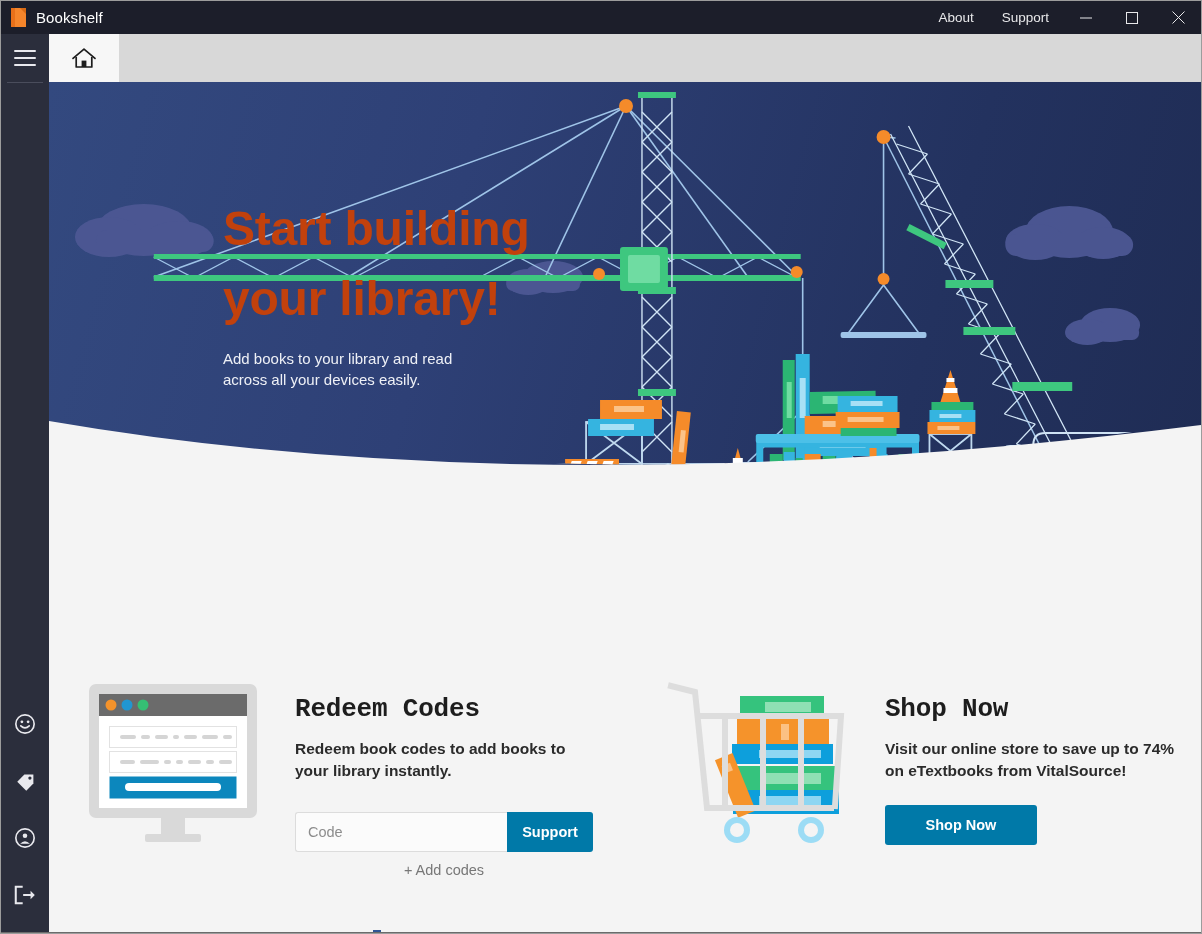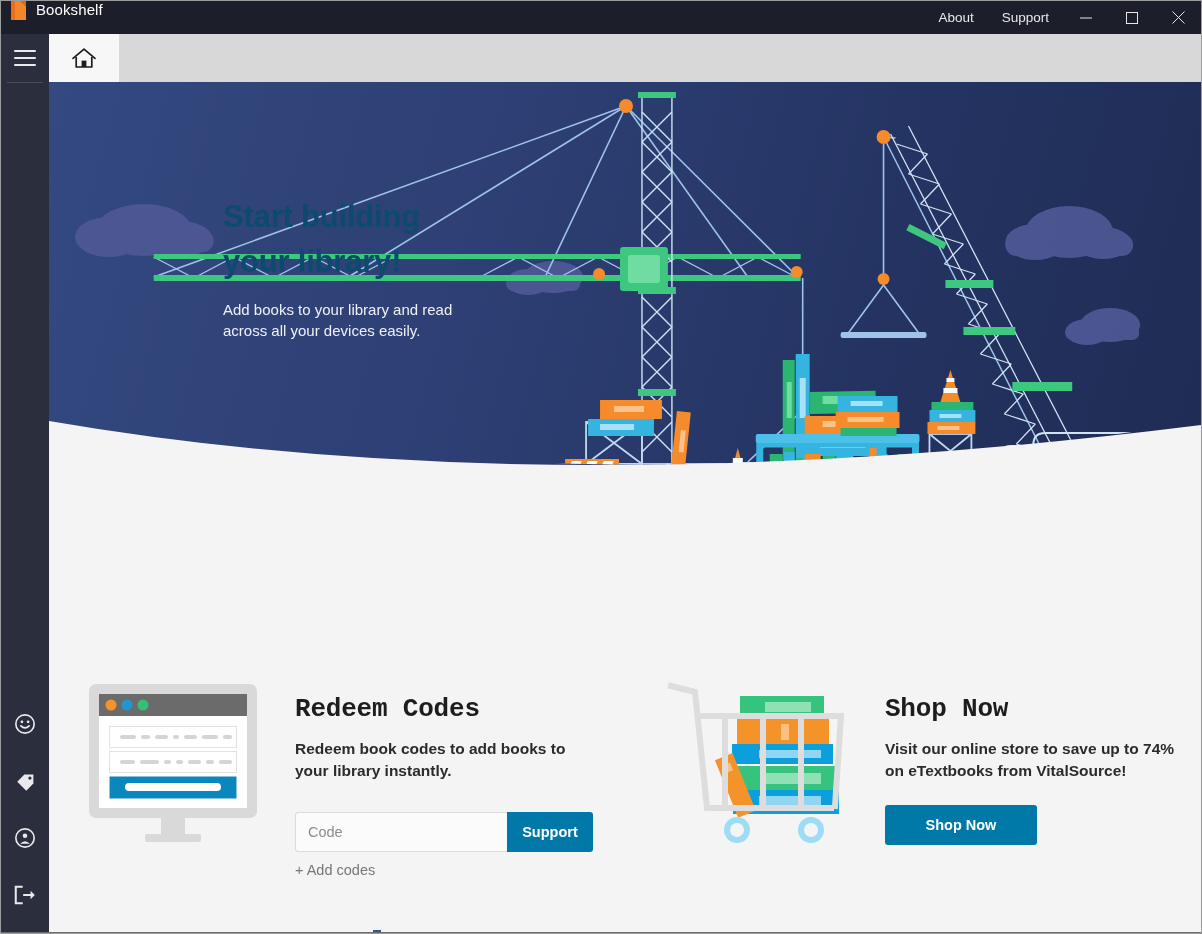--- a/index.html
+++ b/index.html
@@ -15,21 +15,21 @@
     width: 1202px; height: 934px;
     background: #f4f4f4;
     border: 1px solid #9c9c9c;
     overflow: hidden;
   }
 
   
   .titlebar {
     position: absolute; top: 0; left: 0; right: 0; height: 33px;
     background: #1c1e2a;
-    display: flex; align-items: flex-start;
+    display: flex; align-items: center;
     color: #ffffff;
   }
   .tb-logo { margin-left: 10px; width: 15px; height: 19px; position: relative; display:block; }
   .tb-logo .bk-spine { position:absolute; left:0; top:0; width:4px; height:19px; background:#e8701a; }
   .tb-logo .bk-face  { position:absolute; left:4px; top:0; width:11px; height:19px; background:#f5852b; }
   .tb-logo .bk-fold  { position:absolute; right:0; top:0; width:0; height:0;
                        border-top:6px solid #d96a14; border-left:6px solid transparent; }
   .tb-title {
     margin-left: 10px; font-size: 15px; color: #ffffff; letter-spacing: .1px;
   }
@@ -93,21 +93,21 @@
   .hero-bg {
     position: absolute; inset: 0;
     background: linear-gradient(105deg, #33497f 0%, #2e4076 35%, #23325f 75%, #1f2c54 100%);
   }
   .hero-curve { position: absolute; left: 0; bottom: 0; width: 100%; height: 90px; display:block; }
   .hero-art { position: absolute; left: 0; top: 0; width: 100%; height: 100%; display:block; }
   .hero-copy {
     position: absolute; left: 174px; top: 112px; width: 420px; z-index: 5;
   }
   .hero-h1 {
-    font-size: 31px; font-weight: 600; color: #0c4a6e; line-height: 1.46; letter-spacing: -.2px;
+    font-size: 48px; font-weight: 600; color: #c2410c; line-height: 1.46; letter-spacing: -.2px;
   }
   .hero-sub {
     margin-top: 14px; font-size: 15px; color: #eef0f6; line-height: 1.42; max-width: 250px;
   }
 
   
   .promos {
     position: absolute; left: 0; right: 0; top: 596px;
     display: flex;
   }
@@ -131,21 +131,21 @@
     padding: 0 12px; font-size: 14.5px; color: #3a3a3a;
     font-family: "Liberation Sans", sans-serif; outline: none;
   }
   .code-input::placeholder { color: #8c8c8c; }
   .btn-redeem {
     width: 102px; height: 40px; border: none; border-radius: 0 3px 3px 0;
     background: #0079a8; color: #fff; font-size: 14.5px; font-weight: bold;
     font-family: "Liberation Sans", sans-serif; cursor: pointer;
   }
   .add-codes {
-    margin-top: 10px; width: 298px; text-align: left;
+    margin-top: 10px; width: 298px; text-align: center;
     font-size: 14.5px; color: #777777; cursor: pointer;
   }
   .btn-shop {
     margin-top: 22px; width: 152px; height: 40px; border: none; border-radius: 3px;
     background: #0079a8; color: #fff; font-size: 14.5px; font-weight: bold;
     font-family: "Liberation Sans", sans-serif; cursor: pointer;
   }
 
   
   .bottom-stub {

